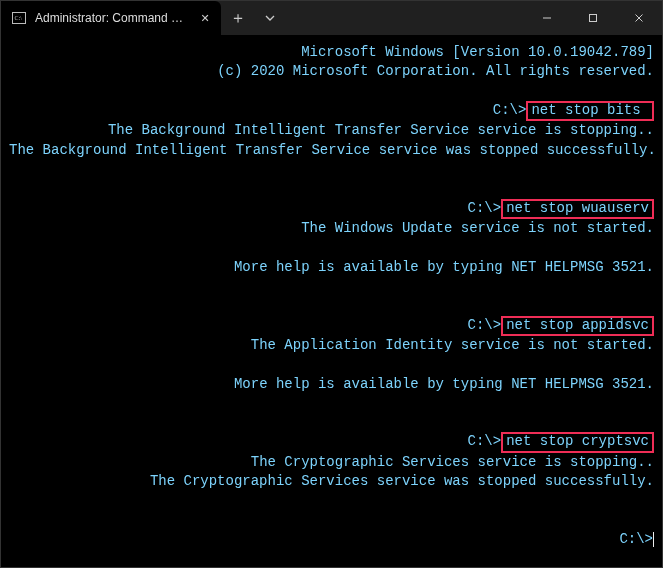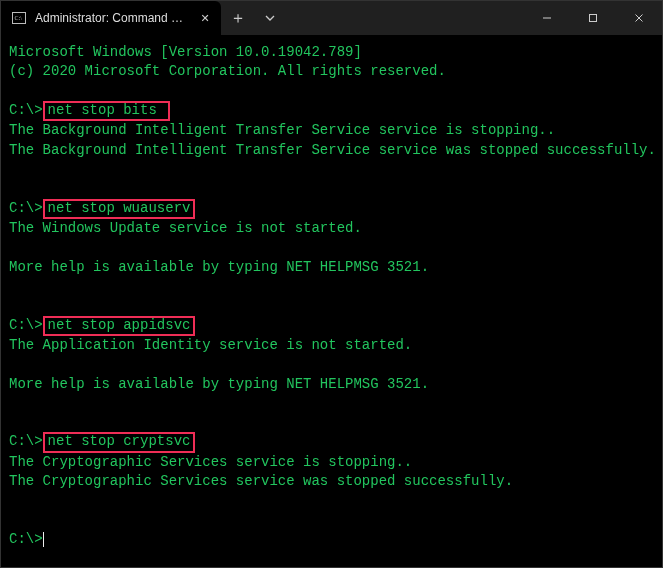--- a/index.html
+++ b/index.html
@@ -85,27 +85,28 @@
     width: 46px;
     display: inline-flex;
     align-items: center;
     justify-content: center;
     color: #ccc;
     cursor: pointer;
   }
   .terminal {
     flex: 1;
     background: #000;
-    color: #22c55e;
+    color: #7dd3fc;
     font-family: Consolas, "Courier New", monospace;
     font-size: 14px;
     line-height: 1.38;
     padding: 8px 8px 17px 8px;
     white-space: pre;
     overflow: hidden;
+    text-align: right;
   }
   .hl {
     border: 2px solid #ef2d56;
     padding: 0 3px 1px 3px;
     display: inline-block;
     line-height: 1.1;
   }
   .cursor {
     display: inline-block;
     width: 1px;

